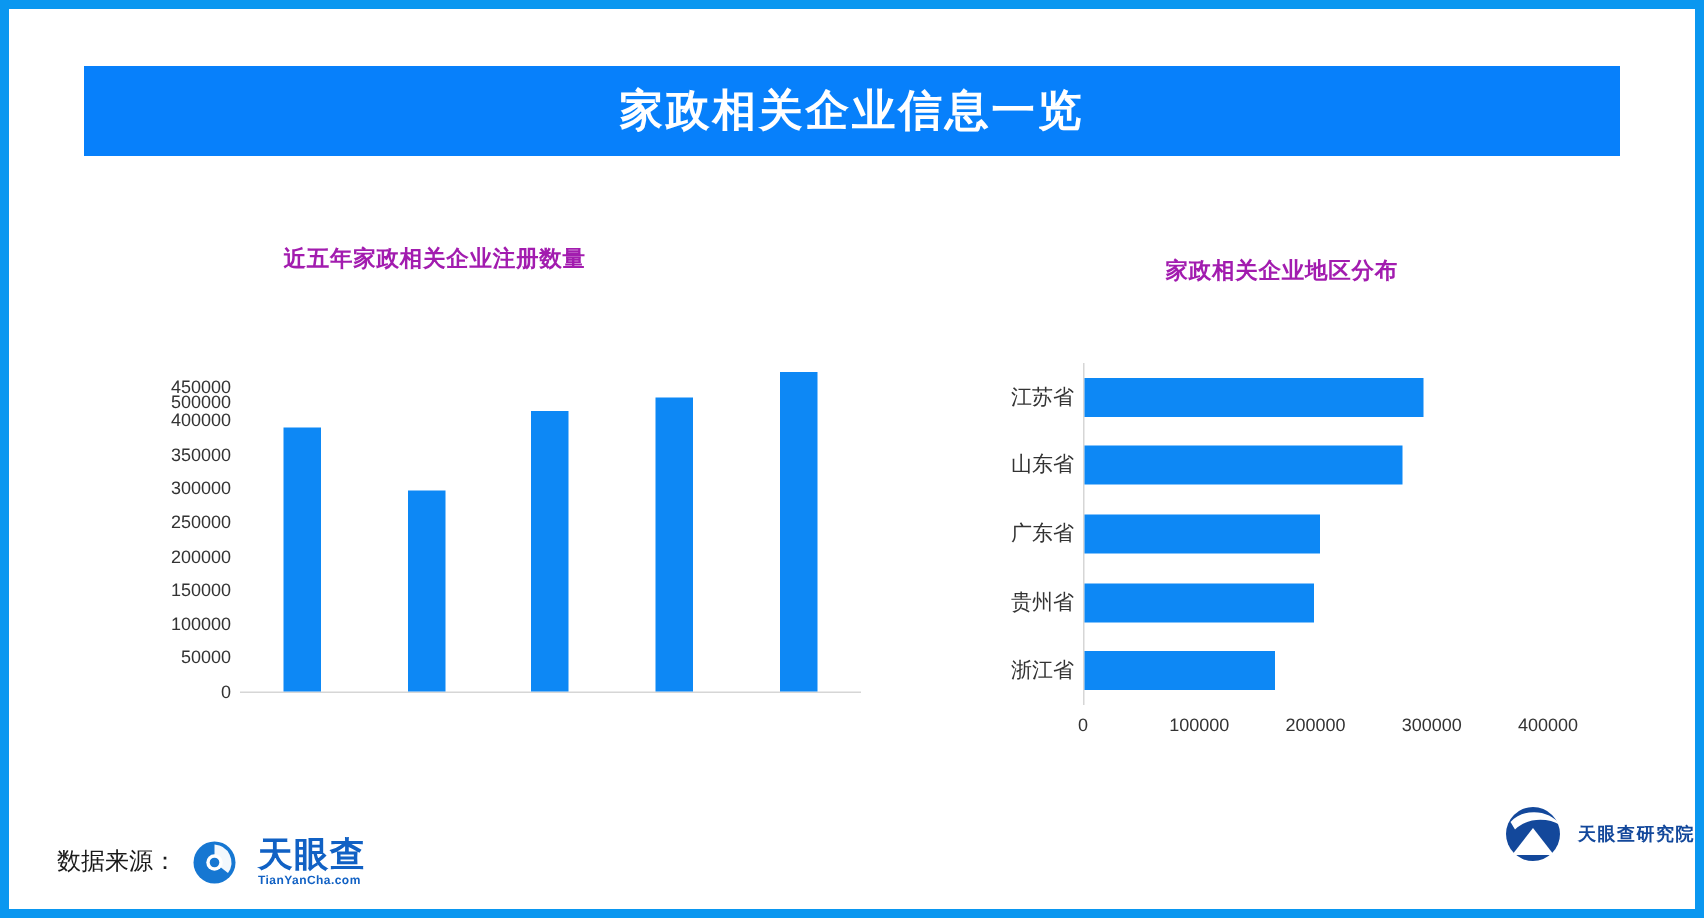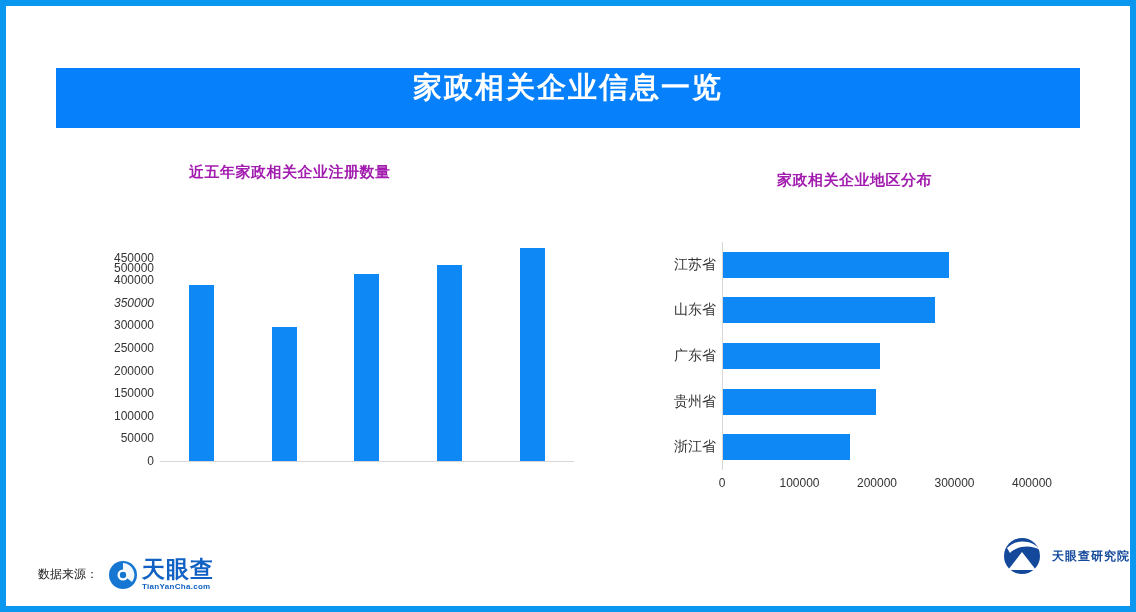--- a/index.html
+++ b/index.html
@@ -11,21 +11,21 @@
     -webkit-font-smoothing:antialiased;
   }
   #canvas{
     position:relative;width:1136px;height:612px;box-sizing:border-box;
     border:6px solid #0a97f0;background:#ffffff;
   }
 
   
   #header-banner{
     position:absolute;left:50px;top:38px;width:1024px;height:60px;
-    background:#0780fb;display:flex;align-items:flex-start;justify-content:center;margin-top:24px;
+    background:#0780fb;display:flex;align-items:center;justify-content:center;
   }
   #header-title{
     color:#ffffff;font-size:29px;font-weight:bold;letter-spacing:2px;
   }
 
   
   .panel-title{
     position:absolute;font-size:15px;font-weight:bold;color:#a21caf;
     letter-spacing:.5px;white-space:nowrap;
   }
@@ -79,22 +79,22 @@
   }
   .hx-label{
     position:absolute;top:0;transform:translateX(-50%);
     font-size:12px;color:#333;white-space:nowrap;
   }
 
   
   #footer-source{
     position:absolute;left:32px;top:552px;display:flex;align-items:center;gap:10px;
   }
-  #source-label{font-size:12px;color:#1a1a1a;white-space:nowrap;text-align:center;}
-  #tyc-logo{display:flex;align-items:center;gap:4px;justify-content:center;}
+  #source-label{font-size:16px;color:#1a1a1a;white-space:nowrap;text-align:center;}
+  #tyc-logo{display:flex;align-items:center;gap:14px;justify-content:center;}
   #tyc-mark{width:30px;height:30px;flex:0 0 auto;}
   #tyc-wordmark{display:flex;flex-direction:column;line-height:1;}
   #tyc-name{font-size:23px;font-weight:bold;color:#1161c4;letter-spacing:1px;}
   #tyc-domain{font-size:8px;font-weight:bold;color:#1161c4;letter-spacing:.3px;margin-top:2px;}
 
   #footer-institute{
     position:absolute;right:26px;top:528px;width:110px;
     display:flex;align-items:center;gap:2px;
   }
   #institute-mark{width:56px;height:44px;}
@@ -113,21 +113,21 @@
 
   <div id="bar-chart">
     <div id="bar-y-axis">
         <div class="y-tick" style="top: 237px;">0</div>
         <div class="y-tick" style="top: 214.4px;">50000</div>
         <div class="y-tick" style="top: 191.8px;">100000</div>
         <div class="y-tick" style="top: 169.2px;">150000</div>
         <div class="y-tick" style="top: 146.6px;">200000</div>
         <div class="y-tick" style="top: 124px;">250000</div>
         <div class="y-tick" style="top: 101.4px;">300000</div>
-        <div class="y-tick" style="top: 78.8px; font-style: italic;">350000</div>
+        <div class="y-tick" style="top: 78.8px;">350000</div>
         <div class="y-tick" style="top: 56.2px;">400000</div>
         <div class="y-tick" style="top: 33.6px;">450000</div>
         <div class="y-tick" style="top: 11px; margin-top: 33px;">500000</div>
       </div>
     <div id="bar-plot">
       <div id="bars-layer">
           <div class="vbar-slot">
             <div class="vbar" title="2021年: 389000" style="height: 175.828px; background: rgb(13, 136, 245);"></div>
           </div>
           <div class="vbar-slot">

